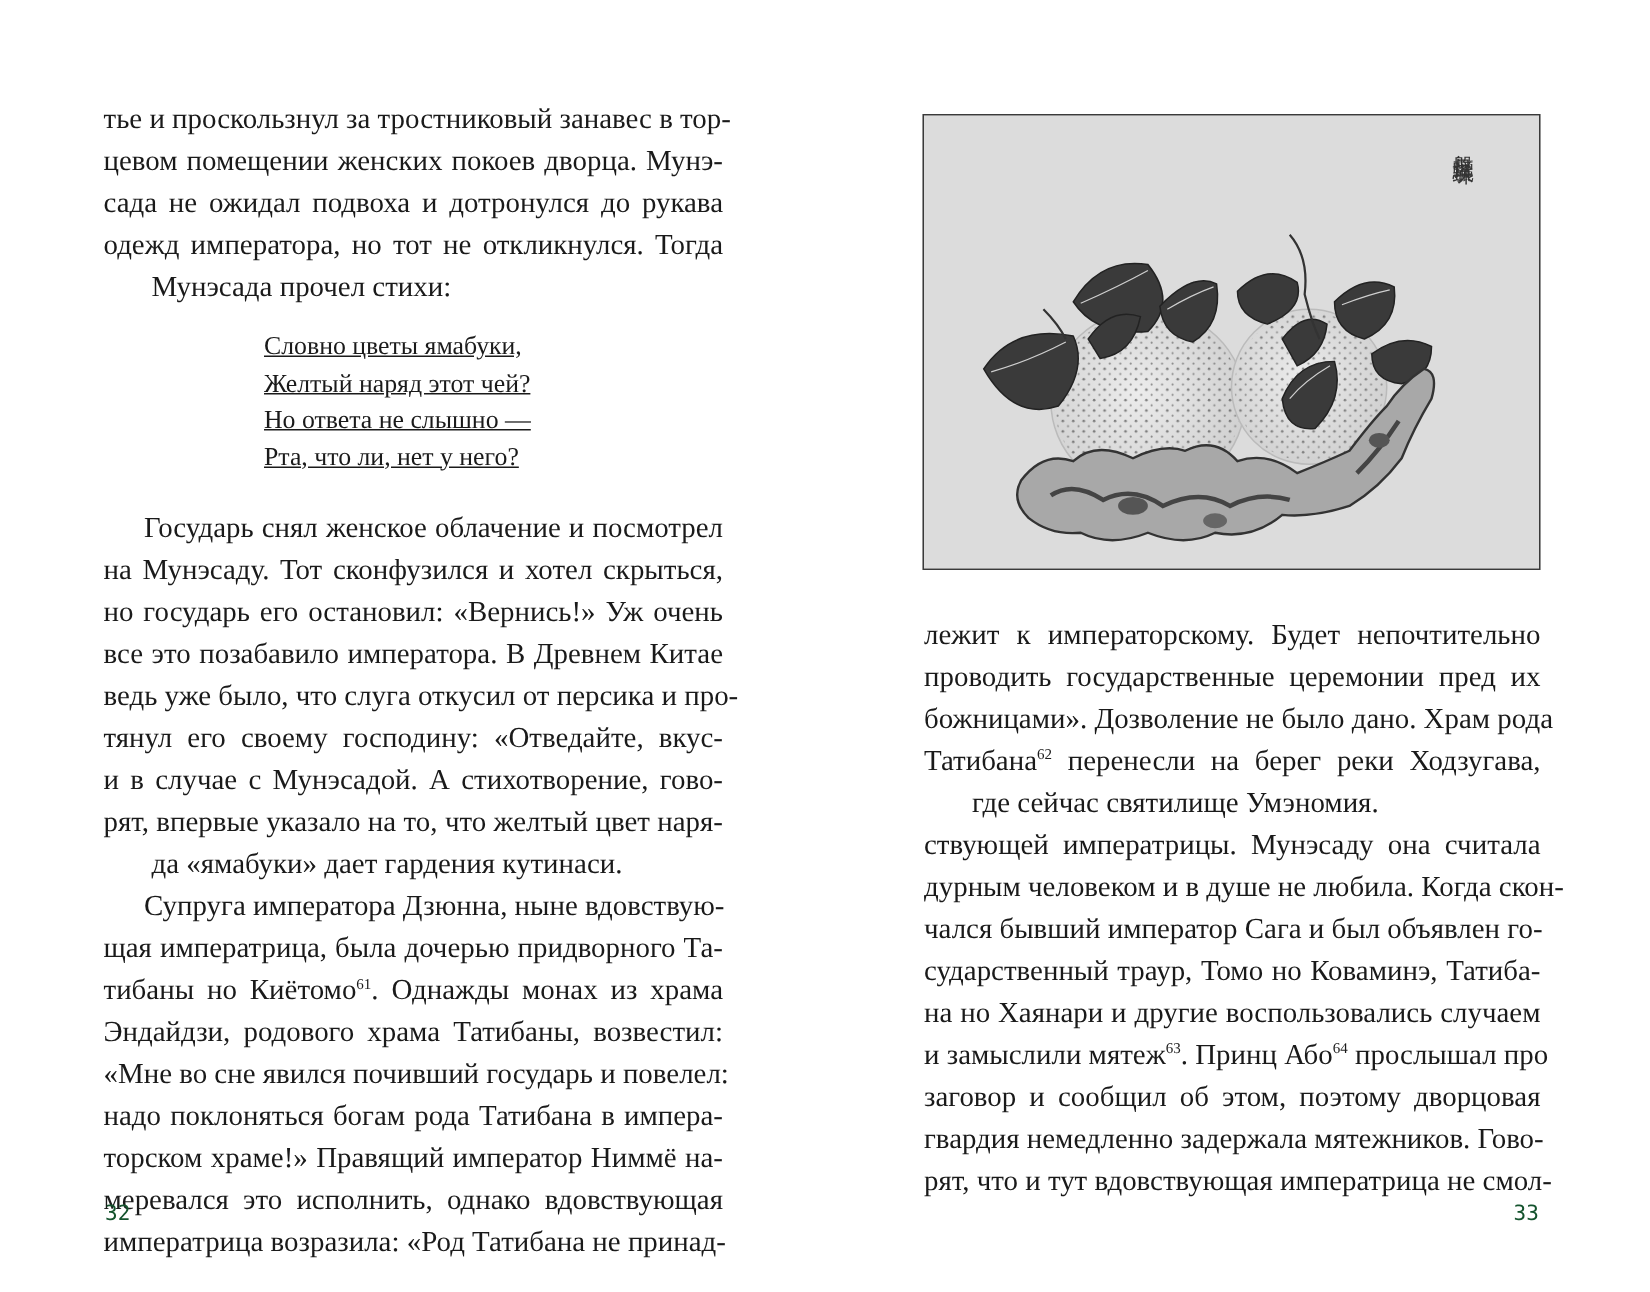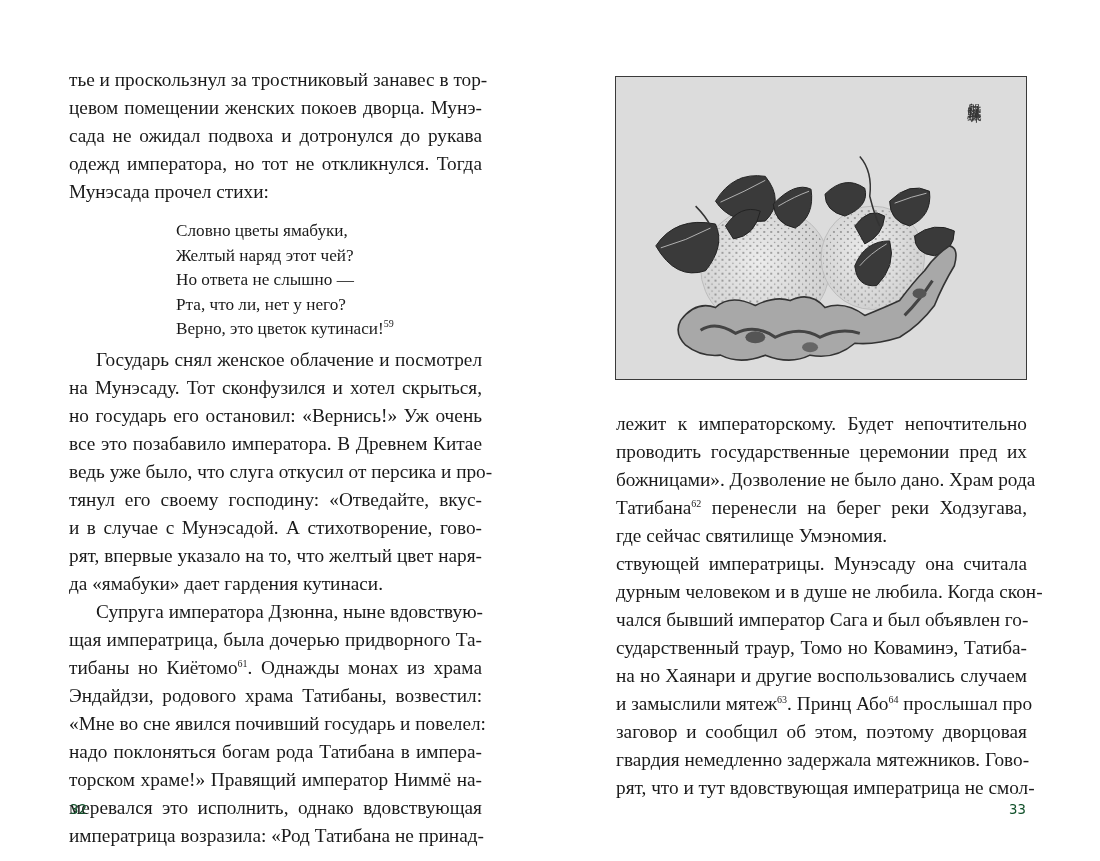--- a/index.html
+++ b/index.html
@@ -5,23 +5,23 @@
   html, body { margin: 0; padding: 0; background: #ffffff; }
   body { width: 1100px; height: 861px; position: relative; overflow: hidden;
          font-family: "Liberation Serif", "DejaVu Serif", serif; color: #1a1a1a; }
   .page { position: absolute; top: 14px; height: 861px; }
   .page-left { left: 0; width: 550px; }
   .page-right { left: 550px; width: 550px; }
   .textblock { position: absolute; font-size: 19.3px; line-height: 28px; text-align: justify; }
   .page-left .textblock { left: 69px; width: 413px; top: 52px; }
   .page-right .textblock { left: 66px; width: 411px; top: 396px; }
   .line { display: block; height: 28px; white-space: nowrap; text-align-last: justify; text-align: justify; }
-  .line.last { text-align-last: left; }
+  .line.last { text-align-last: left; margin-left: 32px; }
   .line.indent { text-indent: 27px; }
-  .poem { display: block; padding-left: 107px; margin: 13px 0 4px 0; }
+  .poem { display: block; padding-left: 107px; margin: 13px 0 22px 0; text-decoration: underline; }
   .poem .pline { display: block; height: 24.5px; line-height: 24.5px; font-size: 17.2px; white-space: nowrap; }
   sup.fn { font-size: 10px; line-height: 0; vertical-align: 7px; }
   .page-number { position: absolute; font-family: "DejaVu Sans Mono", "Liberation Mono", monospace;
                  font-size: 14px; top: 787px; color: #14532d; }
   .page-left .page-number { left: 70px; }
   .page-right .page-number { left: 459px; }
 
   .illustration { position: absolute; left: 65px; top: 62px; width: 412px; height: 304px;
                   background: #dedede; border: 1px solid #3a3a3a; box-sizing: border-box; overflow: hidden; }
   .illustration svg { display: block; width: 100%; height: 100%; }
@@ -38,21 +38,20 @@
     <span class="line">цевом помещении женских покоев дворца. Мунэ-</span>
     <span class="line">сада не ожидал подвоха и дотронулся до рукава</span>
     <span class="line">одежд императора, но тот не откликнулся. Тогда</span>
     <span class="line last">Мунэсада прочел стихи:</span>
 
     <div class="poem">
       <span class="pline">Словно цветы ямабуки,</span>
       <span class="pline">Желтый наряд этот чей?</span>
       <span class="pline">Но ответа не слышно —</span>
       <span class="pline">Рта, что ли, нет у него?</span>
-      <span class="pline"><span>Верно, это цветок кутинаси!</span><sup class="fn">59</sup></span>
     </div>
 
     <span class="line indent">Государь снял женское облачение и посмотрел</span>
     <span class="line">на Мунэсаду. Тот сконфузился и хотел скрыться,</span>
     <span class="line">но государь его остановил: «Вернись!» Уж очень</span>
     <span class="line">все это позабавило императора. В Древнем Китае</span>
     <span class="line">ведь уже было, что слуга откусил от персика и про-</span>
     <span class="line">тянул его своему господину: «Отведайте, вкус-</span>
     <span class="line">и в случае с Мунэсадой. А стихотворение, гово-</span>
     <span class="line">рят, впервые указало на то, что желтый цвет наря-</span>

